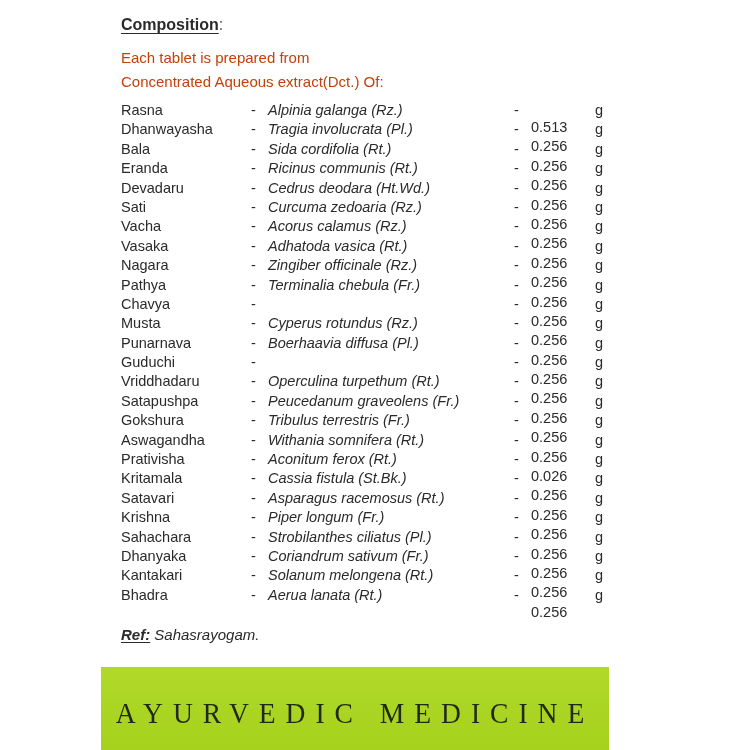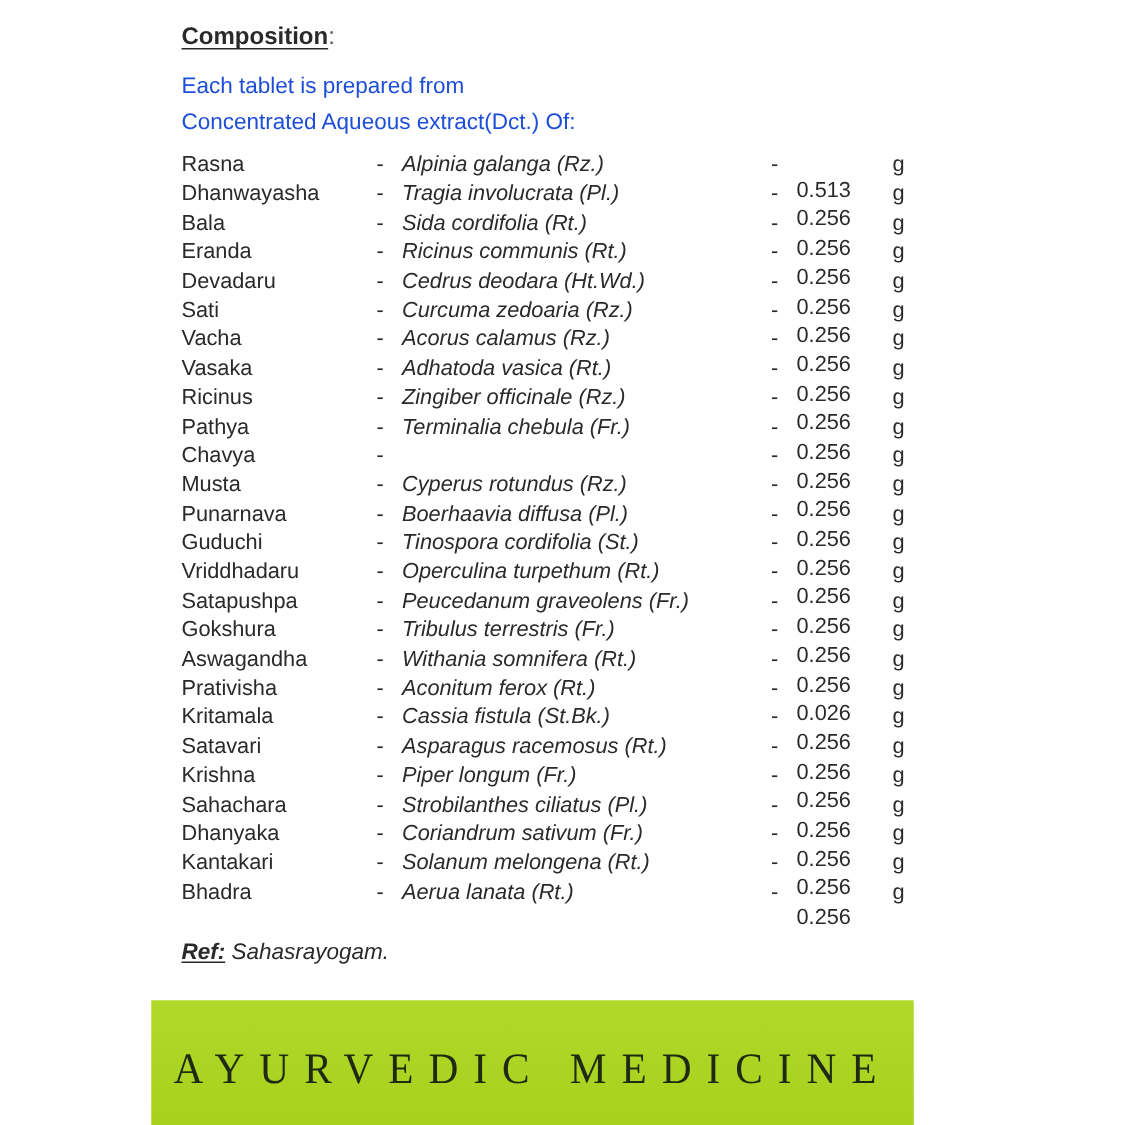--- a/index.html
+++ b/index.html
@@ -5,21 +5,21 @@
   html, body { margin:0; padding:0; }
   body {
     width:750px; height:750px; background:#ffffff; position:relative; overflow:hidden;
     font-family:"Liberation Sans", sans-serif; color:#2a2a2a;
   }
   .heading {
     position:absolute; left:121px; top:16px; font-size:16px; font-weight:bold; color:#2a2a2a;
   }
   .heading .title { text-decoration:underline; text-decoration-thickness:1px; text-underline-offset:3px; }
   .heading .colon { font-weight:normal; color:#555; }
-  .intro { position:absolute; left:121px; font-size:15px; color:#1d4ed8; }
+  .intro { position:absolute; left:121px; font-size:15px; color:#c2410c; }
   .intro.l1 { top:49px; }
   .intro.l2 { top:73px; }
   .table { position:absolute; left:121px; top:101px; width:520px; }
   .row { position:relative; height:19.4px; font-size:14.5px; line-height:19.4px; white-space:nowrap; }
   .row .name { position:absolute; left:0; }
   .row .dash1 { position:absolute; left:130px; }
   .row .botanical { position:absolute; left:147px; font-style:italic; }
   .row .dash2 { position:absolute; left:393px; }
   .row .qty { position:absolute; left:410px;margin-top:17px; }
   .row .unit { position:absolute; left:474px; }
@@ -105,21 +105,21 @@
     </div>
     <div class="row">
       <span class="name">Vasaka</span>
       <span class="dash1">-</span>
       <span class="botanical">Adhatoda vasica (Rt.)</span>
       <span class="dash2">-</span>
       <span class="qty">0.256</span>
       <span class="unit">g</span>
     </div>
     <div class="row">
-      <span class="name">Ricinus</span>
+      <span class="name">Nagara</span>
       <span class="dash1">-</span>
       <span class="botanical">Zingiber officinale (Rz.)</span>
       <span class="dash2">-</span>
       <span class="qty">0.256</span>
       <span class="unit">g</span>
     </div>
     <div class="row">
       <span class="name">Pathya</span>
       <span class="dash1">-</span>
       <span class="botanical">Terminalia chebula (Fr.)</span>
@@ -146,21 +146,20 @@
       <span class="name">Punarnava</span>
       <span class="dash1">-</span>
       <span class="botanical">Boerhaavia diffusa (Pl.)</span>
       <span class="dash2">-</span>
       <span class="qty">0.256</span>
       <span class="unit">g</span>
     </div>
     <div class="row">
       <span class="name">Guduchi</span>
       <span class="dash1">-</span>
-      <span class="botanical">Tinospora cordifolia (St.)</span>
       <span class="dash2">-</span>
       <span class="qty">0.256</span>
       <span class="unit">g</span>
     </div>
     <div class="row">
       <span class="name">Vriddhadaru</span>
       <span class="dash1">-</span>
       <span class="botanical">Operculina turpethum (Rt.)</span>
       <span class="dash2">-</span>
       <span class="qty">0.256</span>

